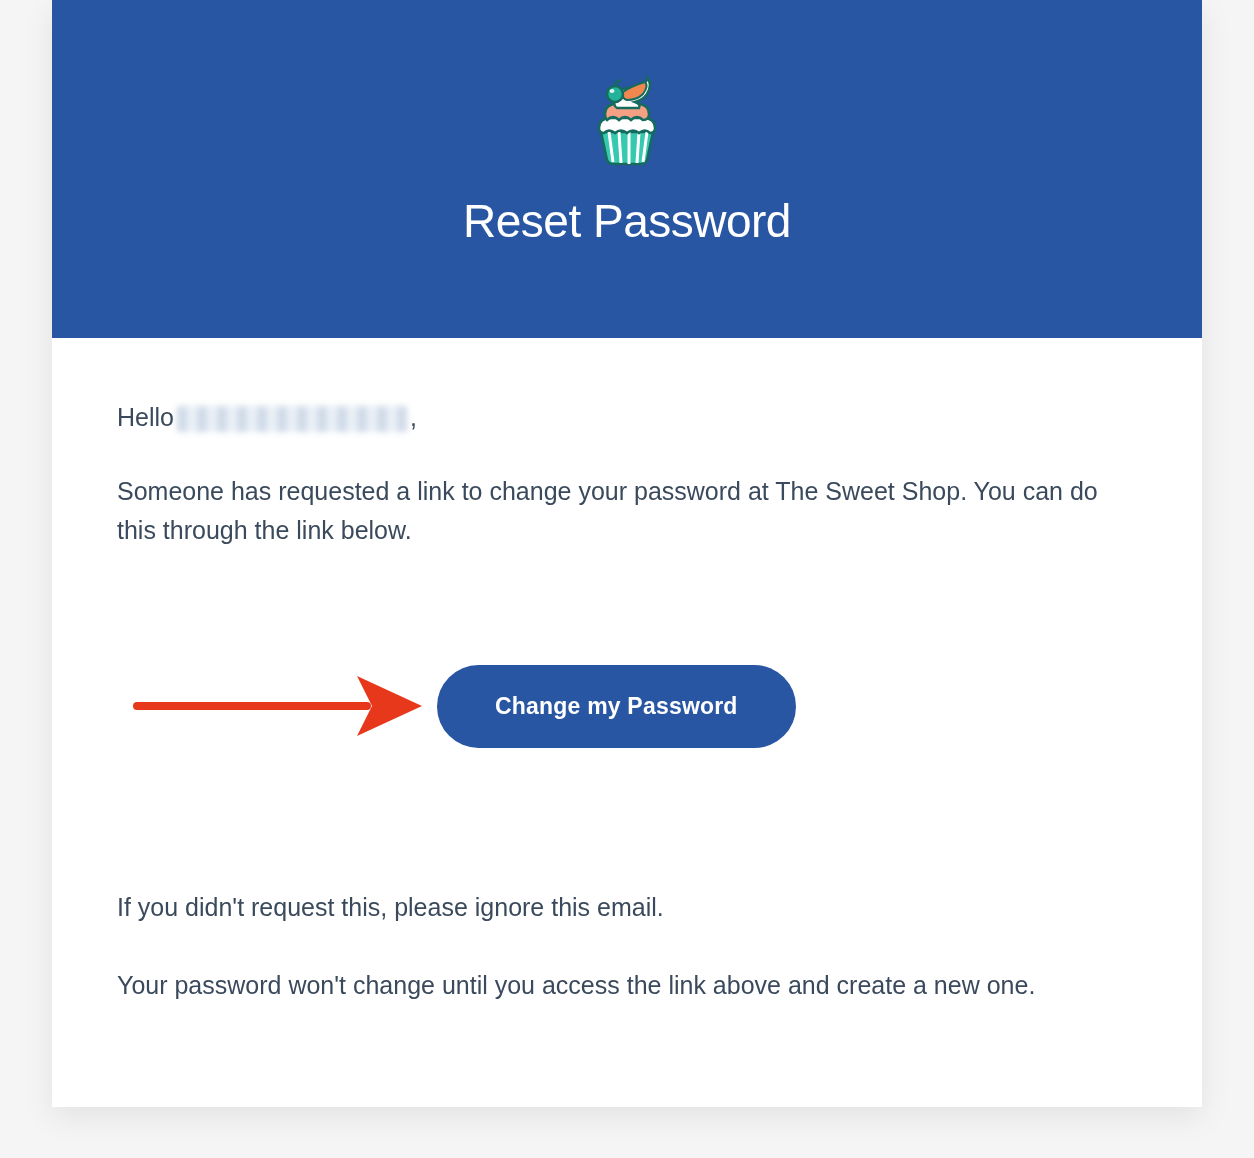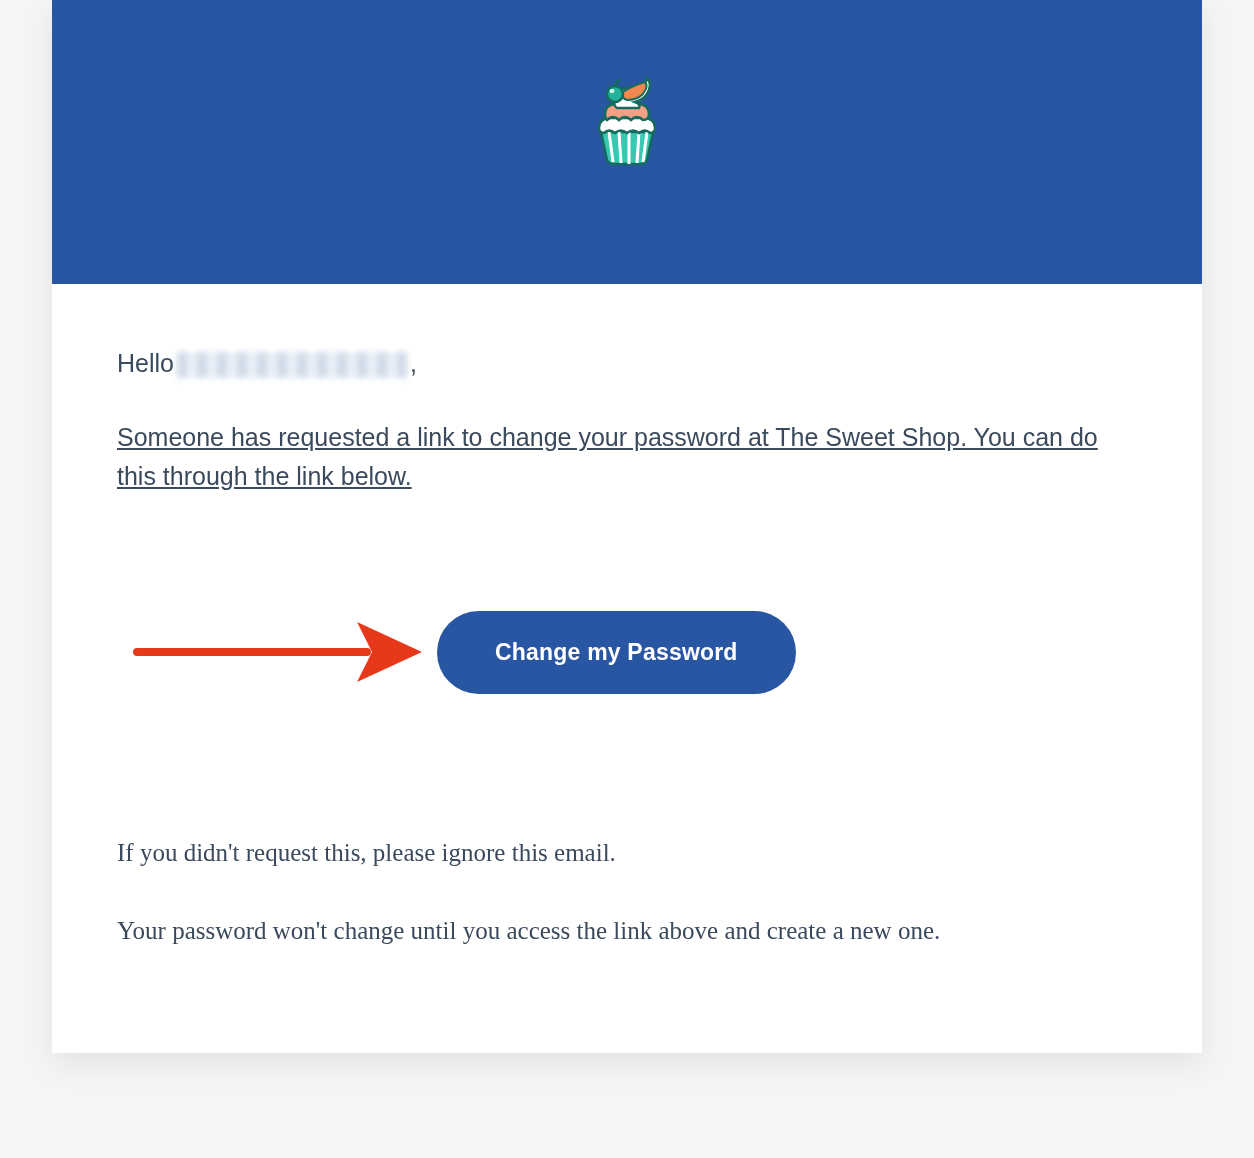--- a/index.html
+++ b/index.html
@@ -55,21 +55,20 @@
           rgba(200,215,235,0.35) 20px
         );
       filter: blur(3px);
       border-radius: 2px;
     }
     .body-text {
       font-size: 25px;
       color: #3a4a5c;
       line-height: 1.55;
       margin-bottom: 16px;
-      text-decoration: underline;
     }
     .cta-row {
       display: flex;
       align-items: center;
       margin: 115px 0 140px 0;
     }
     .arrow-wrap {
       flex: 0 0 320px;
       display: flex;
       align-items: center;
@@ -86,21 +85,20 @@
       padding: 28px 58px;
       cursor: pointer;
       letter-spacing: 0.2px;
       text-align: center;
     }
     .footer-text {
       font-size: 25px;
       color: #3a4a5c;
       line-height: 1.55;
       margin-bottom: 40px;
-      font-family: Liberation Serif, serif;
     }
   </style>
 </head>
 <body>
 
 <div class="email-container">
 
   <div class="header">
     <div class="logo">
       <svg width="100" height="100" viewBox="0 0 100 100">
@@ -117,20 +115,21 @@
         <path d="M 28 44 Q 28 34 40 34 L 60 34 Q 72 34 72 44 Q 72 50 66 50 Q 60 44 54 50 Q 48 44 42 50 Q 36 44 30 50 Q 28 48 28 44 Z" fill="#f5a084" stroke="#156b5e" stroke-width="2.5"></path>
 
         <path d="M 38 30 Q 38 20 50 18 Q 70 16 70 8 Q 76 14 70 24 Q 66 30 58 32 Q 64 34 62 38 L 40 38 Q 36 36 38 30 Z" fill="#ffffff" stroke="#156b5e" stroke-width="2.5"></path>
         <path d="M 46 22 Q 54 16 68 12 Q 72 16 66 24 Q 60 30 50 30 Q 44 28 46 22 Z" fill="#f0874f" stroke="#156b5e" stroke-width="2"></path>
 
         <circle cx="38" cy="24" r="8" fill="#22b39a" stroke="#156b5e" stroke-width="2.5"></circle>
         <ellipse cx="35" cy="21" rx="2.5" ry="2" fill="#ffffff" opacity="0.85"></ellipse>
         <path d="M 38 16 Q 39 11 43 10" stroke="#156b5e" stroke-width="2.5" fill="none" stroke-linecap="round"></path>
       </svg>
     </div>
+    <h1 class="header-title">Reset Password</h1>
   </div>
 
   <div class="body-content">
 
     <div class="greeting-line">
       <span>Hello </span>
       <span class="redacted"></span>
       <span>,</span>
     </div>
 

